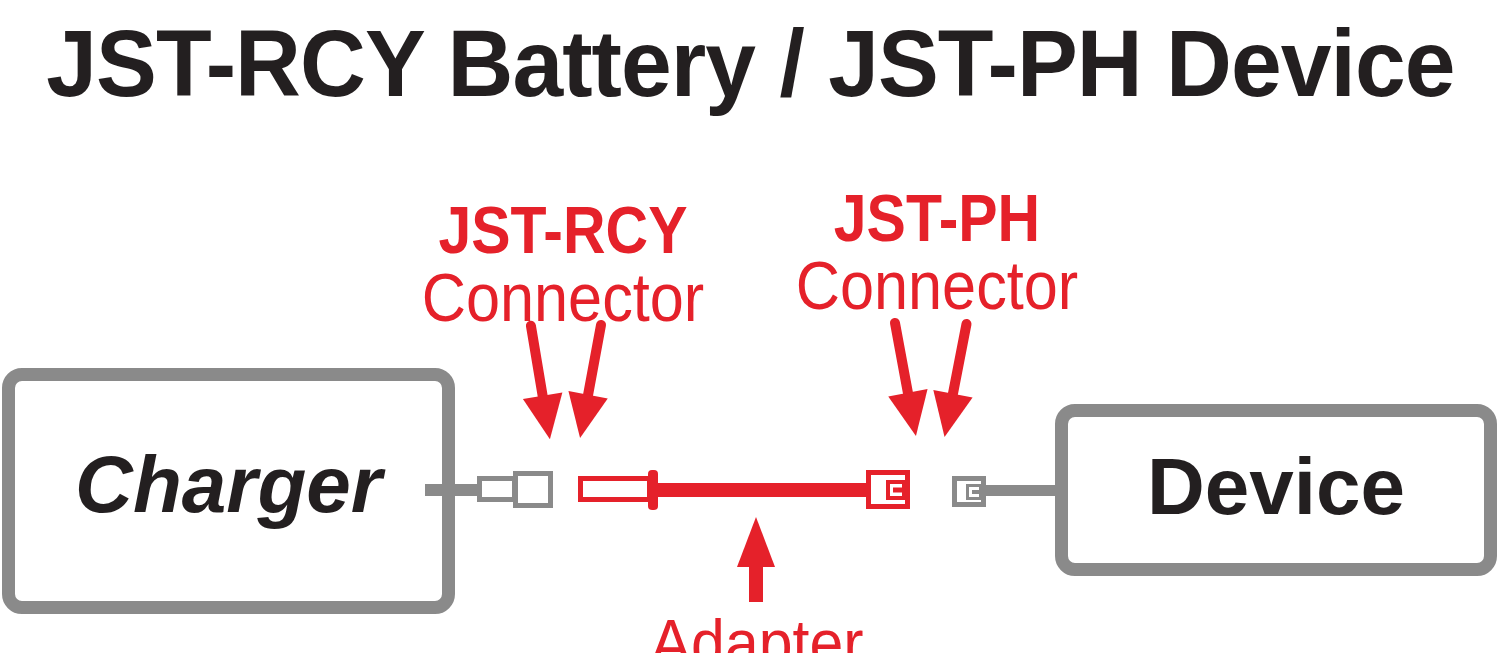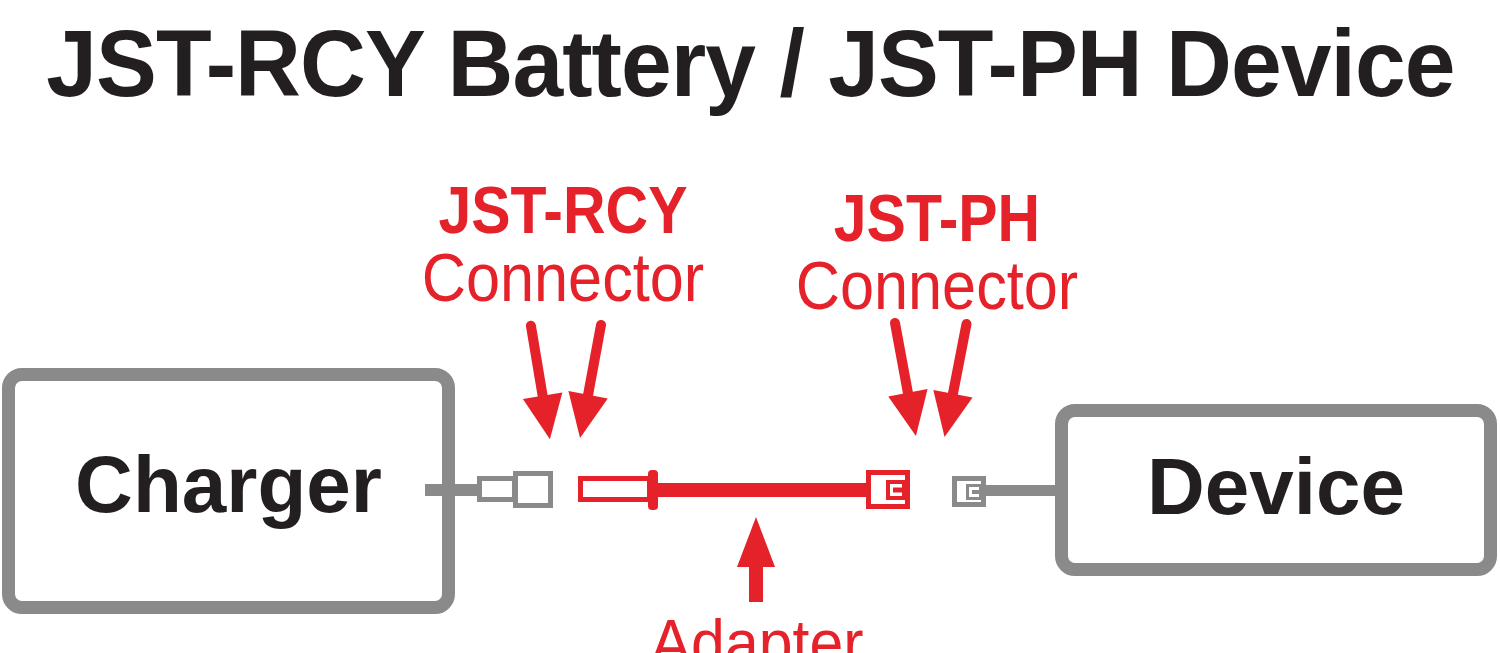--- a/index.html
+++ b/index.html
@@ -12,21 +12,21 @@
   .title {
     position:absolute; top:-8px; left:0; width:1500px; text-align:center;
     font-size:95px; font-weight:bold; color:#231F20; line-height:1; white-space:nowrap;
   }
   .title .squeeze { display:inline-block; transform:scaleX(0.96); transform-origin:50% 0; letter-spacing:-1px; }
 
   
   .callout { position:absolute; width:400px; text-align:center; color:#E5212A; line-height:1; white-space:nowrap; }
   .callout-name { font-size:67px; font-weight:bold; transform:scaleX(0.88); transform-origin:50% 0; }
   .callout-type { font-size:68px; font-weight:normal; transform:scaleX(0.90); transform-origin:50% 0; }
-  .callout-rcy { left:363px; top:152px; }
+  .callout-rcy { left:363px; top:172px; }
   .callout-ph  { left:737px; top:160px; }
 
   .adapter-label {
     position:absolute; left:557px; top:587px; width:400px; text-align:center;
     color:#E5212A; font-size:64px; font-weight:normal; line-height:1;
     transform:scaleX(0.95); transform-origin:50% 0; white-space:nowrap;
   }
 
   
   .arrow { position:absolute; width:40px; height:120px; }
@@ -42,21 +42,21 @@
   .arrow-up .head { position:absolute; top:0; left:0; width:0; height:0;
                     border-left:19px solid transparent; border-right:19px solid transparent; border-bottom:50px solid #E5212A; }
   .arrow-up .shaft { position:absolute; left:50%; margin-left:-7px; top:46px; width:14px; height:39px; background:#E5212A; }
 
   
   .device-box {
     position:absolute; box-sizing:border-box; background:#ffffff;
     border:13px solid #8A8A8A; border-radius:20px;
     display:flex; align-items:center; justify-content:center;
   }
-  .charger-box { left:2px; top:344px; width:453px; height:246px; }
+  .charger-box { left:2px; top:344px; width:453px; height:246px;font-style:italic; }
   .battery-box { left:1055px; top:380px; width:442px; height:172px; }
   .device-label { font-size:80px; font-weight:bold; color:#231F20; line-height:1; padding-bottom:12px; white-space:nowrap; }
   .battery-box .device-label { padding-bottom:6px; }
 
   
   .wire { position:absolute; }
   .wire-charger { left:425px; top:460px; width:57px; height:12px; background:#8A8A8A; }
   .wire-red     { left:654px; top:459px; width:216px; height:14px; background:#E5212A; }
   .wire-battery { left:980px; top:461px; width:78px;  height:11px; background:#8A8A8A; }
 

